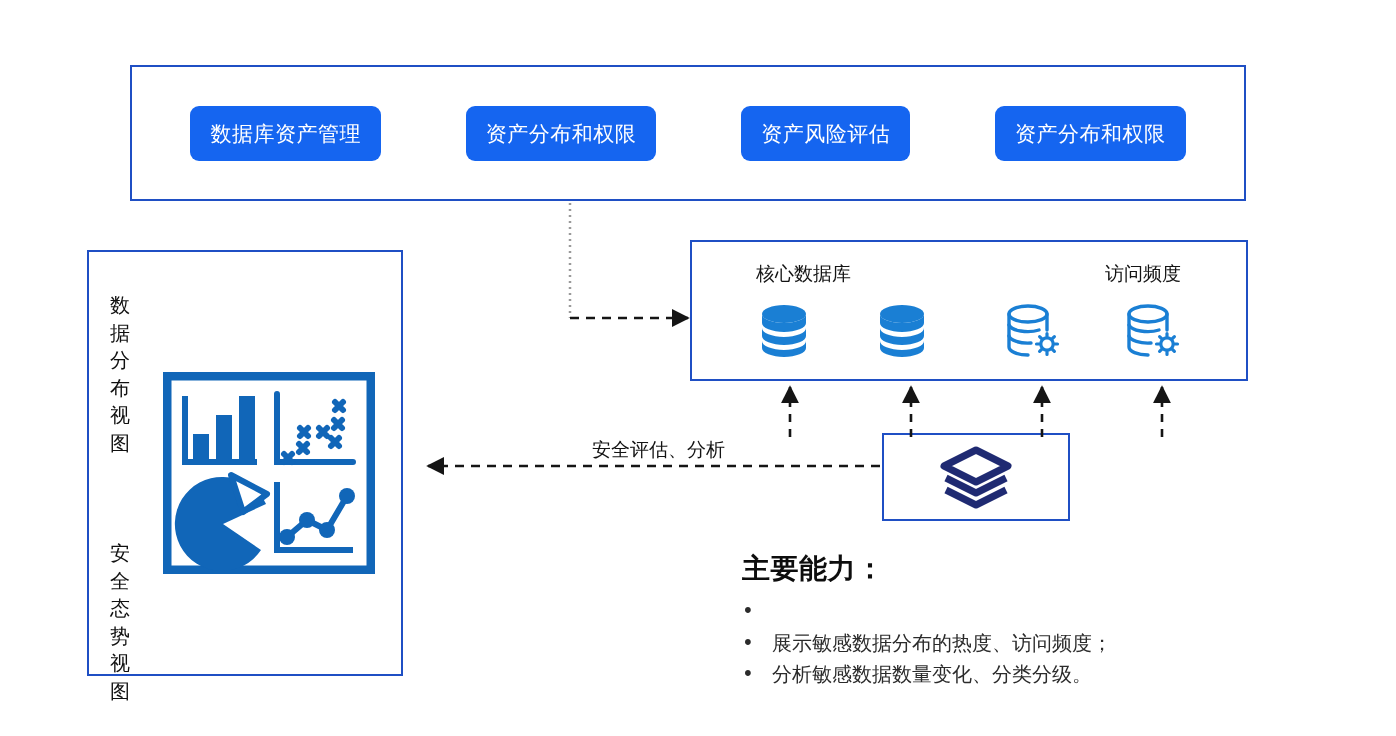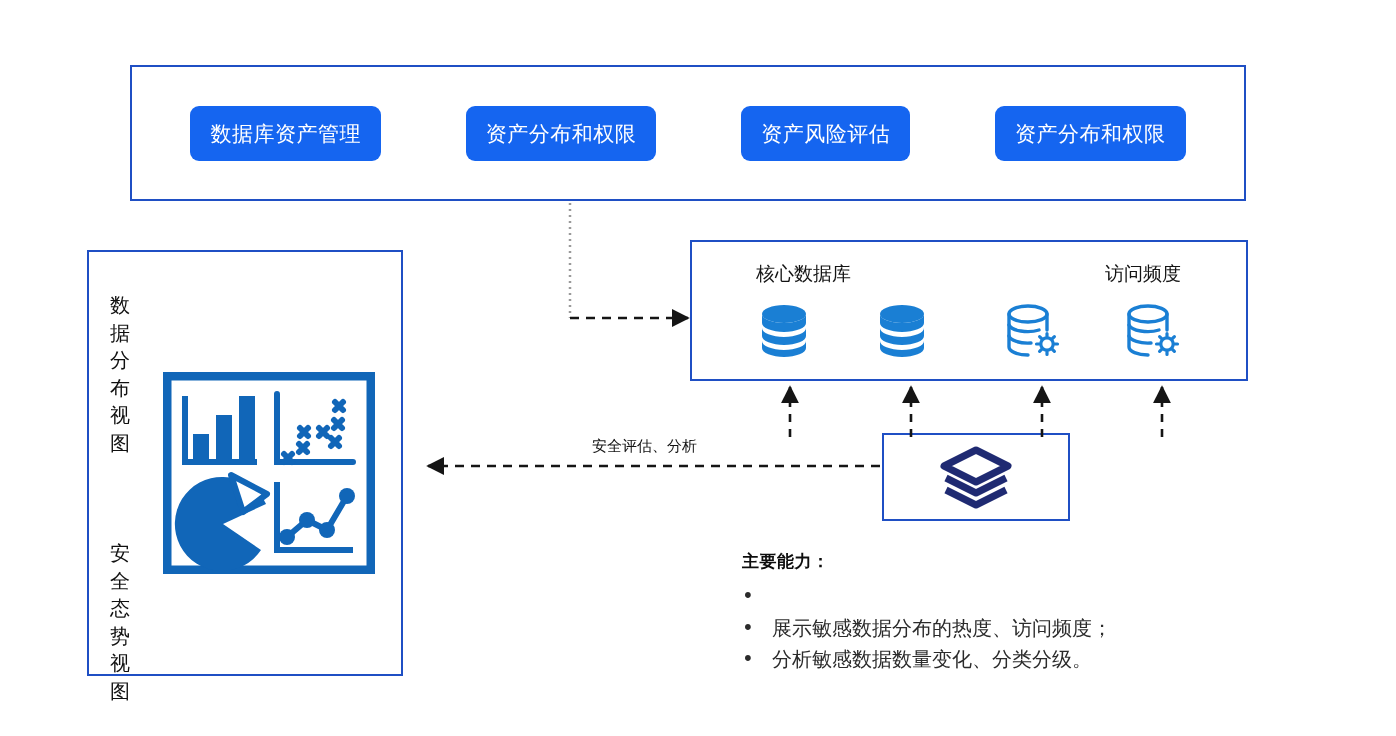--- a/index.html
+++ b/index.html
@@ -120,36 +120,36 @@
   
   #connectors {
     left: 0; top: 0;
     width: 1396px; height: 736px;
     pointer-events: none;
   }
 
   
   .flow-label {
     position: absolute;
-    font-size: 15px;
+    font-size: 19px;
     color: #131313;
     white-space: nowrap;
   }
   #flow-label-top    { left: 592px; top: 437px; }
   #flow-label-bottom { left: 568px; top: 489px; }
 
   
   #cap-block {
     left: 742px; top: 550px;
     width: 420px;
   }
   #cap-heading {
     font-family: "DejaVu Serif", "Liberation Serif", serif;
     font-weight: bold;
-    font-size: 17px;
+    font-size: 28px;
     color: #0d0d0d;
     margin: 0 0 8px 0;
     letter-spacing: 0.5px;
   }
   .cap-item {
     display: flex;
     align-items: flex-start;
     font-family: "DejaVu Serif", "Liberation Serif", serif;
     font-size: 20px;
     line-height: 1.58;

